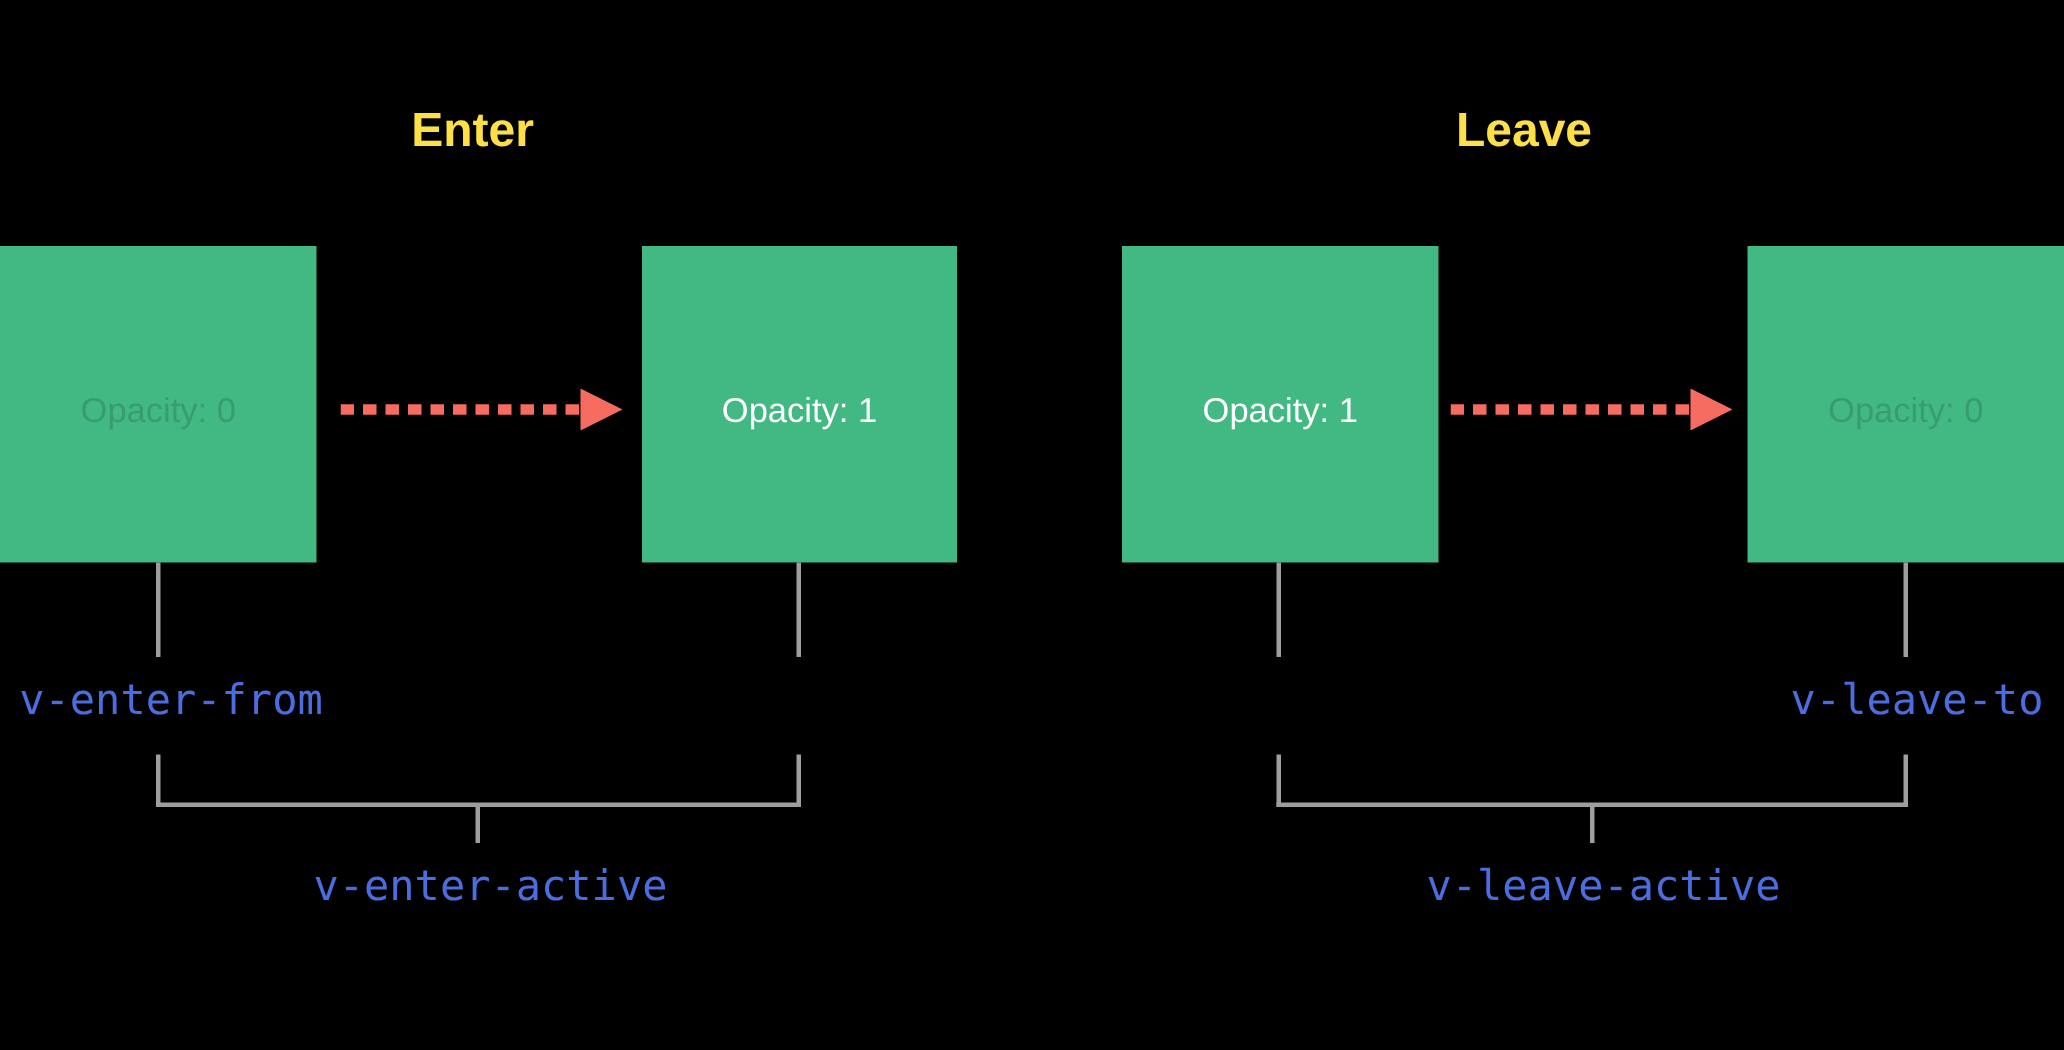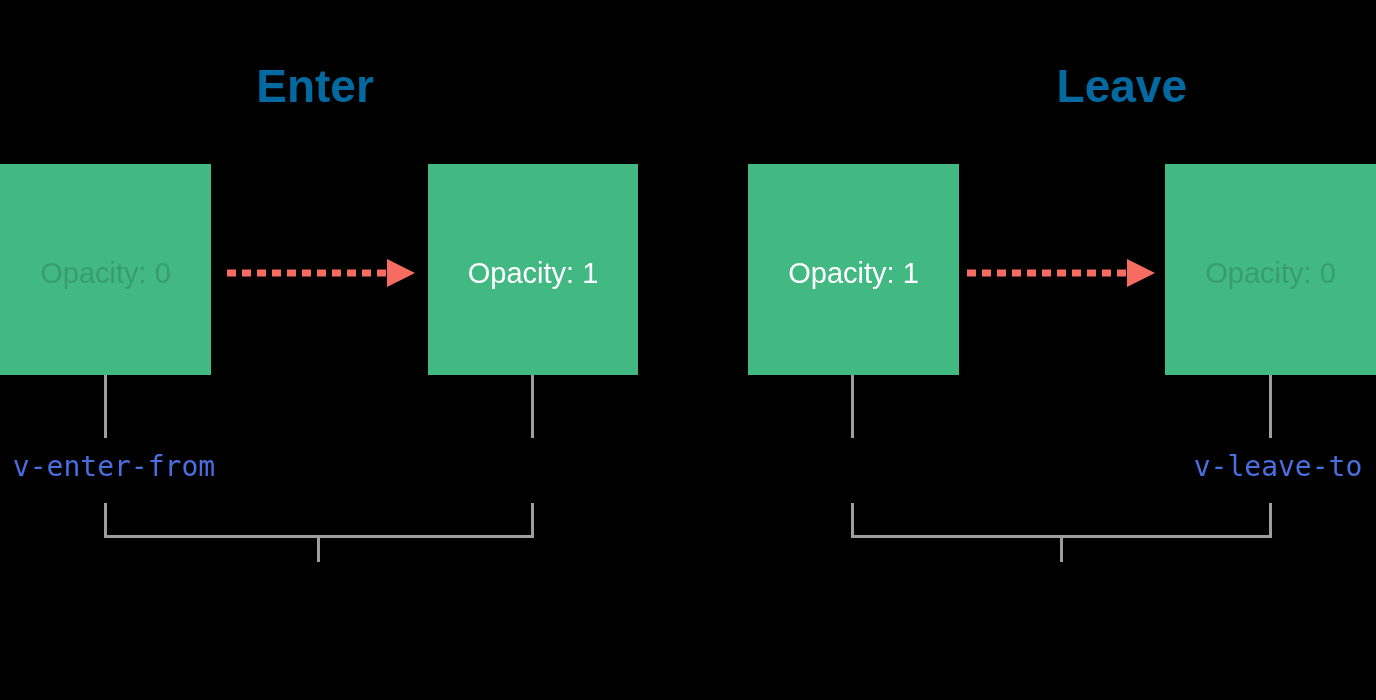--- a/index.html
+++ b/index.html
@@ -2,34 +2,34 @@
 <html><head>
 <meta charset="utf-8">
 <style>
   html,body{margin:0;padding:0;background:#000;}
   .canvas{
     position:relative;width:1376px;height:700px;background:#000;overflow:hidden;
     font-family:"Liberation Sans",sans-serif;
   }
   .section-title{
     position:absolute;top:68px;width:250px;text-align:center;
-    font-size:46px;font-weight:bold;color:#0369a1;line-height:36px;
+    font-size:32px;font-weight:bold;color:#fde047;line-height:36px;
   }
   .title-enter{left:190px;}
-  .title-leave{left:937px;text-align:right;}
+  .title-leave{left:891px;}
   .gbox{
     position:absolute;top:164px;width:211px;height:211px;background:#42b883;
     display:flex;align-items:center;justify-content:center;
   }
   .box-1{left:0;}
   .box-2{left:428px;width:210px;}
   .box-3{left:748px;}
   .box-4{left:1165px;}
   .box-label{
-    font-size:29px;color:#ffffff;transform:translateY(4px);white-space:nowrap;
+    font-size:23px;color:#ffffff;transform:translateY(4px);white-space:nowrap;
   }
   .box-label.faded{color:rgba(0,0,0,0.15);}
   .arrow{position:absolute;top:259px;width:188px;height:28px;}
   .arrow-1{left:227px;}
   .arrow-2{left:967px;}
   .vline{position:absolute;width:3px;background:#9e9e9e;}
   .hline{position:absolute;height:3px;background:#9e9e9e;}
   .stem-1{left:104px;top:375px;height:63px;}
   .stem-2{left:531px;top:375px;height:63px;}
   .stem-3{left:851px;top:375px;height:63px;}
@@ -80,20 +80,21 @@
   <div class="vline stem-1"></div>
   <div class="vline stem-2"></div>
 
   <div class="clabel row1 lbl-enter-from">v-enter-from</div>
 
   <div class="vline brk-v brk-enter-l"></div>
   <div class="vline brk-v brk-enter-r"></div>
   <div class="hline brk-h-enter"></div>
   <div class="vline brk-drop brk-drop-enter"></div>
 
+  <div class="clabel row2 lbl-enter-active">v-enter-active</div>
 
   <div class="section-title title-leave">Leave</div>
 
   <div class="gbox box-3">
     <span class="box-label">Opacity: 1</span>
   </div>
 
   <svg class="arrow arrow-2" viewBox="0 0 188 28" xmlns="http://www.w3.org/2000/svg">
     <line x1="0" y1="14" x2="162" y2="14" stroke="#f76c61" stroke-width="7" stroke-dasharray="9 6"></line>
     <polygon points="160,0 160,28 188,14" fill="#f76c61"></polygon>
@@ -106,14 +107,15 @@
   <div class="vline stem-3"></div>
   <div class="vline stem-4"></div>
 
   <div class="clabel row1 lbl-leave-to">v-leave-to</div>
 
   <div class="vline brk-v brk-leave-l"></div>
   <div class="vline brk-v brk-leave-r"></div>
   <div class="hline brk-h-leave"></div>
   <div class="vline brk-drop brk-drop-leave"></div>
 
+  <div class="clabel row2 lbl-leave-active">v-leave-active</div>
 
 </div>
 
 </body></html>

